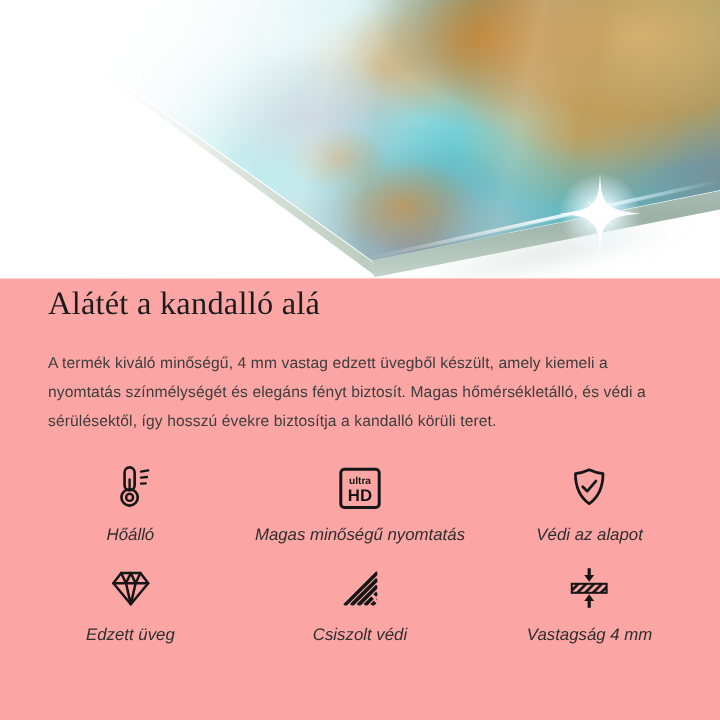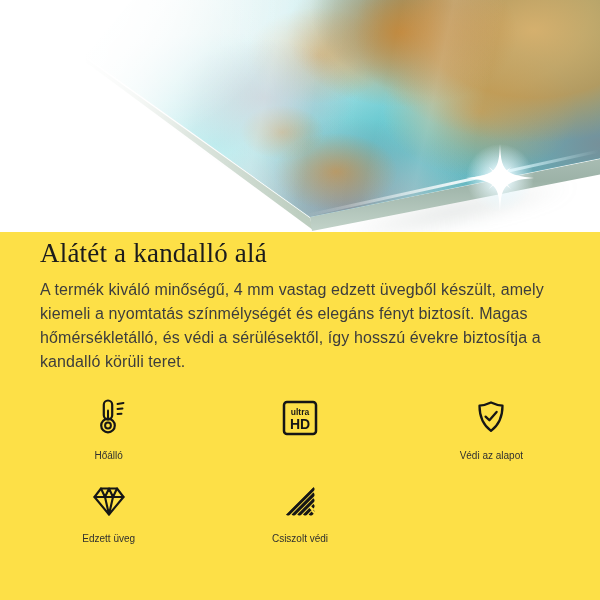--- a/index.html
+++ b/index.html
@@ -1,20 +1,20 @@
 <!DOCTYPE html>
 <html><head>
 <meta charset="utf-8">
 <style>
   html,body{margin:0;padding:0;}
   body{
     width:600px;height:600px;background:#ffffff;overflow:hidden;
     font-family:"Liberation Sans",sans-serif;color:#1c1c1c;
   }
-  .page{position:relative;width:600px;height:600px;background:#fde047;}
+  .page{position:relative;width:600px;height:600px;background:#fca5a5;}
 
   
   .hero{position:relative;width:600px;height:232px;background:#fff;overflow:hidden;}
   .shadow-left,.shadow-right{position:absolute;filter:blur(9px);z-index:1;}
   .shadow-left{left:90px;top:120px;width:300px;height:40px;transform:rotate(34deg);
     background:radial-gradient(55% 50% at 50% 50%, rgba(125,140,136,.38), rgba(125,140,136,0) 75%);}
   .shadow-right{left:320px;top:195px;width:300px;height:32px;transform:rotate(-12deg);
     background:radial-gradient(55% 50% at 45% 40%, rgba(125,140,136,.30), rgba(125,140,136,0) 75%);}
 
   .glass-side-left{position:absolute;inset:0;z-index:2;
@@ -53,28 +53,28 @@
     background:
       radial-gradient(420px 260px at 0% 0%, rgba(255,255,255,.98) 25%, rgba(255,255,255,0) 68%),
       linear-gradient(96deg,#ffffff 10%, rgba(255,255,255,.75) 24%, rgba(255,255,255,0) 52%);}
   .sparkle{position:absolute;left:464px;top:142px;z-index:7;}
 
   
   .content{padding:0 40px;}
   h1{margin:3px 0 0;font-family:"Liberation Serif","DejaVu Serif",serif;font-weight:400;
      font-size:27px;line-height:37px;color:#1c1c1c;letter-spacing:.2px;}
   h1 span{display:block;}
-  .desc{margin:6px 0 0;font-size:16px;line-height:24px;color:#3d3d3d;max-width:507px;letter-spacing:.1px;}
+  .desc{margin:19px 0 0;font-size:13px;line-height:24px;color:#3d3d3d;max-width:507px;letter-spacing:.1px;}
 
   
   .features{margin:23px 0 0 13px;width:574px;display:grid;
     grid-template-columns:repeat(3,1fr);row-gap:16px;}
   .feature{display:flex;flex-direction:column;align-items:center;}
   .ficon{height:42px;display:flex;align-items:center;justify-content:center;}
-  .flabel{margin-top:9px;font-size:10px;line-height:16px;color:#2f2f2f;text-align:left;}
+  .flabel{margin-top:9px;font-size:14px;line-height:16px;color:#2f2f2f;text-align:left;font-style:italic;}
 </style>
 </head>
 <body>
 
 <div class="page">
 
   <div class="hero">
     <div class="shadow-left"></div>
     <div class="shadow-right"></div>
     <div class="glass-side-left"></div>
@@ -123,20 +123,21 @@
 
     <div class="feature">
       <span class="ficon">
         <svg width="38" height="38" viewBox="0 0 38 38">
           <rect x="3" y="3" width="32" height="32" rx="3" fill="none" stroke="#161616" stroke-width="2.5"></rect>
           <text x="19" y="15.5" text-anchor="middle" font-family="Liberation Sans, sans-serif" font-size="8.5" font-weight="bold" fill="#161616">ultra</text>
           <text x="19" y="29.5" text-anchor="middle" font-family="Liberation Sans, sans-serif" font-size="14" font-weight="bold" fill="#161616">HD</text>
         </svg>
       </span>
 
+      <div class="flabel">Magas minőségű nyomtatás</div>
     </div>
 
     <div class="feature">
       <span class="ficon">
         <svg width="40" height="40" viewBox="0 0 40 40" fill="none" stroke="#161616" stroke-width="2.3" stroke-linecap="round" stroke-linejoin="round">
           <path d="M20 4.5 C23.8 6.3 27.6 7.3 31.5 7.7 C31.5 16.8 28.6 26.4 20 32.8 C11.4 26.4 8.5 16.8 8.5 7.7 C12.4 7.3 16.2 6.3 20 4.5 Z"></path>
           <path d="M14.6 18.6 L18.4 22.3 L25.6 13.9"></path>
         </svg>
       </span>
       <div class="flabel">Védi az alapot</div>
@@ -167,15 +168,32 @@
             <line x1="12.7" y1="34.5" x2="34.5" y2="12.7"></line>
             <line x1="18.4" y1="34.5" x2="34.5" y2="18.4"></line>
             <line x1="24.1" y1="34.5" x2="34.5" y2="24.1" stroke-dasharray="9 2.6"></line>
             <line x1="29.8" y1="34.5" x2="34.5" y2="29.8" stroke-dasharray="4 2.2"></line>
           </g>
         </svg>
       </span>
       <div class="flabel">Csiszolt védi</div>
     </div>
 
+    <div class="feature">
+      <span class="ficon">
+        <svg width="40" height="40" viewBox="0 0 40 40">
+          <defs>
+            <pattern id="hz" width="4.6" height="4.6" patternUnits="userSpaceOnUse" patternTransform="rotate(45)">
+              <rect width="2.2" height="4.6" fill="#161616"></rect>
+            </pattern>
+          </defs>
+          <rect x="5.5" y="16.5" width="29" height="7.5" fill="url(#hz)" stroke="#161616" stroke-width="1.7"></rect>
+          <line x1="20" y1="3.5" x2="20" y2="9.5" stroke="#161616" stroke-width="2.7"></line>
+          <polygon points="15.9,9.2 24.1,9.2 20,14.7" fill="#161616"></polygon>
+          <line x1="20" y1="36.5" x2="20" y2="30.5" stroke="#161616" stroke-width="2.7"></line>
+          <polygon points="15.9,30.8 24.1,30.8 20,25.3" fill="#161616"></polygon>
+        </svg>
+      </span>
+      <div class="flabel">Vastagság 4 mm</div>
+    </div>
 
   </div>
 </div>
 
 </body></html>

